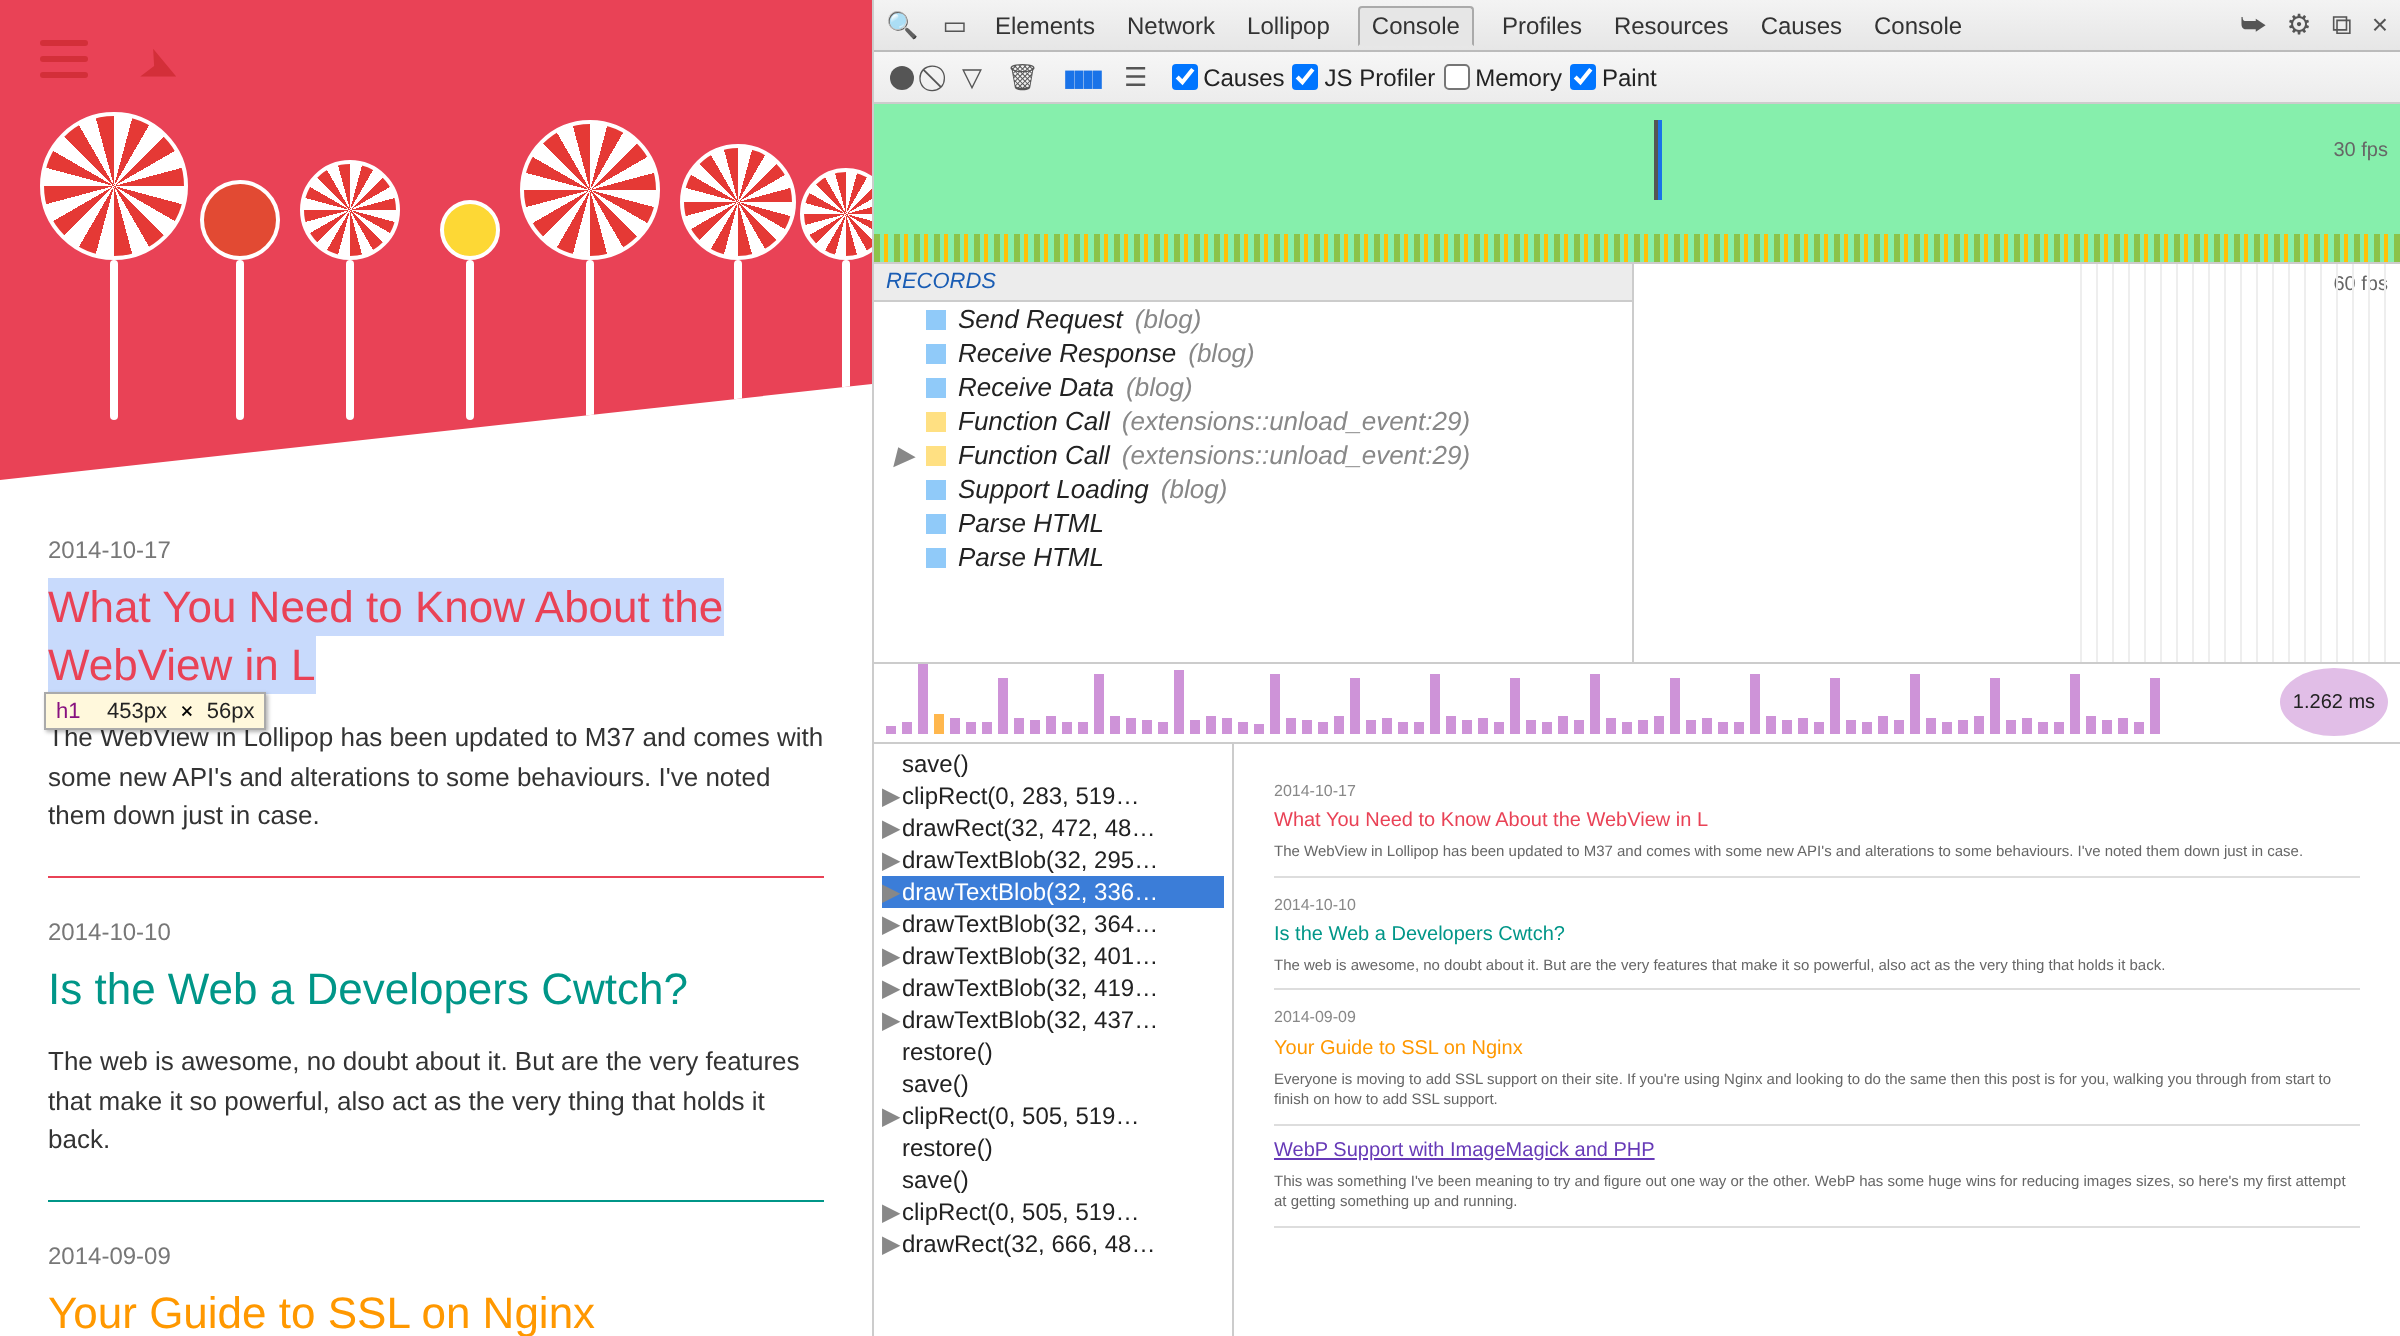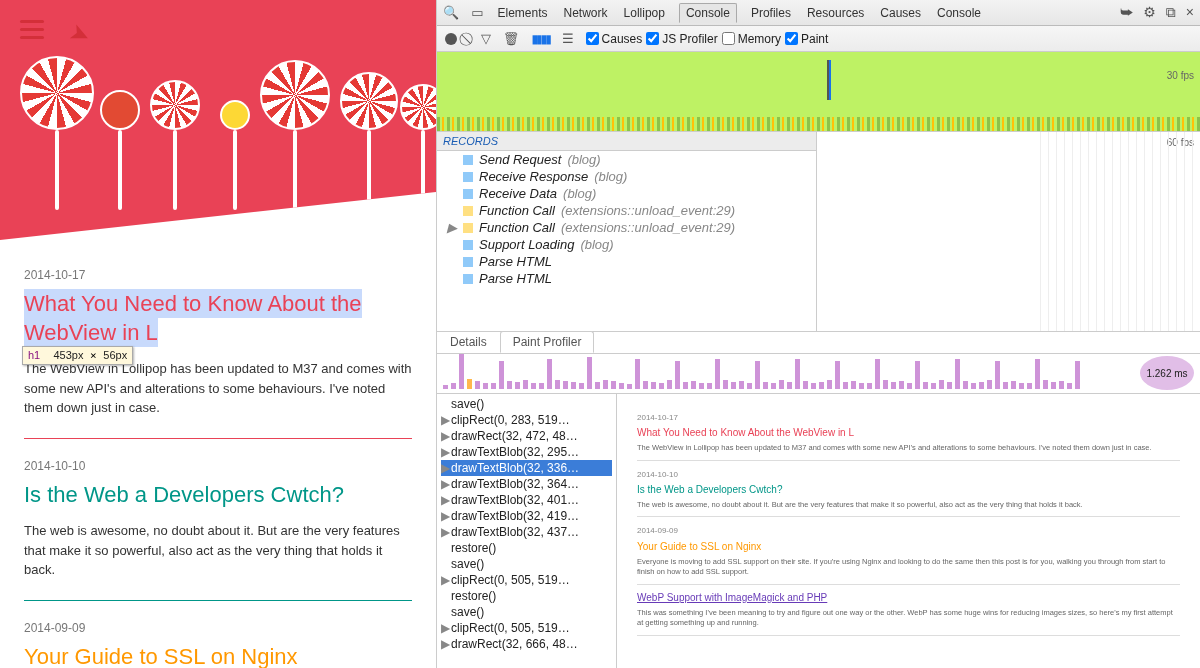--- a/index.html
+++ b/index.html
@@ -41,21 +41,21 @@
 .tabs { display: flex; gap: 12px; }
 .tab { padding: 3px 2px; color:#333; }
 .tab.active { border:1px solid #aaa; border-bottom-color:#e6e6e6; border-radius:2px 2px 0 0; background:#e6e6e6; padding:2px 6px;}
 .dt-right { margin-left: auto; display:flex; gap:10px; color:#555; font-size:14px;}
 .dt-toolbar { display:flex; align-items:center; height:26px; background:linear-gradient(#f6f6f6,#ececec); border-bottom:1px solid #ccc; padding:0 8px; gap:12px; font-size:12px;}
 .dt-toolbar .ico{ color:#555; font-size:13px;}
 .dt-toolbar .rec{ width:12px;height:12px;border-radius:50%;background:#555;}
 .dt-toolbar .bars{ color:#1a73e8; letter-spacing:-2px;}
 .chk{ display:flex; align-items:center; gap:3px;}
 .chk input{margin:0;}
-.overview { height:80px; background:#bef264; position:relative; border-bottom:1px solid #ccc;}
+.overview { height:80px; background:#86efac; position:relative; border-bottom:1px solid #ccc;}
 .fpsline { position:absolute; right:6px; font-size:10px; color:#666;}
 .fps30{top:18px;} .fps60{top:40px;margin-top:45px;}
 .mini { position:absolute; left:0; right:0; bottom:0; height:14px; background:repeating-linear-gradient(90deg,#8BC34A 0 3px, transparent 3px 5px, #FFC107 5px 7px, transparent 7px 10px);}
 .ovmark{position:absolute;top:8px;width:2px;height:40px;background:#555;} .m1{left:390px;} .m2{left:392px;background:#1a73e8;}
 .records-area{ display:flex; flex:0 0 200px; border-bottom:1px solid #ccc;}
 .rec-left{ width:380px; border-right:1px solid #ccc; overflow:hidden;font-style:italic;}
 .rec-head{ background:#ececec; color:#1a5db4; font-size:11px; padding:3px 6px; border-bottom:1px solid #ccc;}
 .rec-row{ display:flex; align-items:center; gap:6px; padding:1px 4px 1px 10px; font-size:13px;}
 .rec-row .tri{ color:#888; width:10px; display:inline-block;}
 .rec-row .sq{ width:10px;height:10px; display:inline-block;}
@@ -238,24 +238,20 @@
             <span>Parse HTML</span> 
             <span class="det"></span>
           </div>
         </div>
     </div>
     <div class="rec-right">
       <div class="gridbars"></div>
 
     </div>
   </div>
-  <div class="sub-tabs" id="sub-tabs">
-      <div class="sub-tab">Details</div>
-      <div class="sub-tab active">Paint Profiler</div>
-    </div>
   <div class="profiler">
     <div class="pbars" id="pbars">
       <div class="timebadge">1.262 ms</div>
     <div class="pbar" style="left: 6px; height: 4px;"></div>
         <div class="pbar" style="left: 14px; height: 6px;"></div>
         <div class="pbar" style="left: 22px; height: 36px;"></div>
         <div class="pbar" style="left: 30px; height: 10px; background: rgb(255, 183, 77);"></div>
         <div class="pbar" style="left: 38px; height: 8px;"></div>
         <div class="pbar" style="left: 46px; height: 6px;"></div>
         <div class="pbar" style="left: 54px; height: 6px;"></div>

